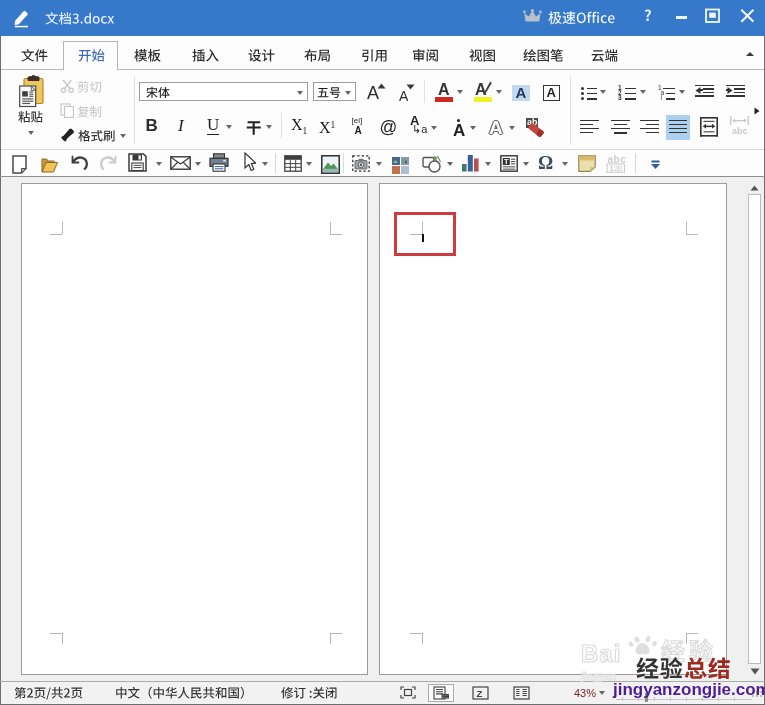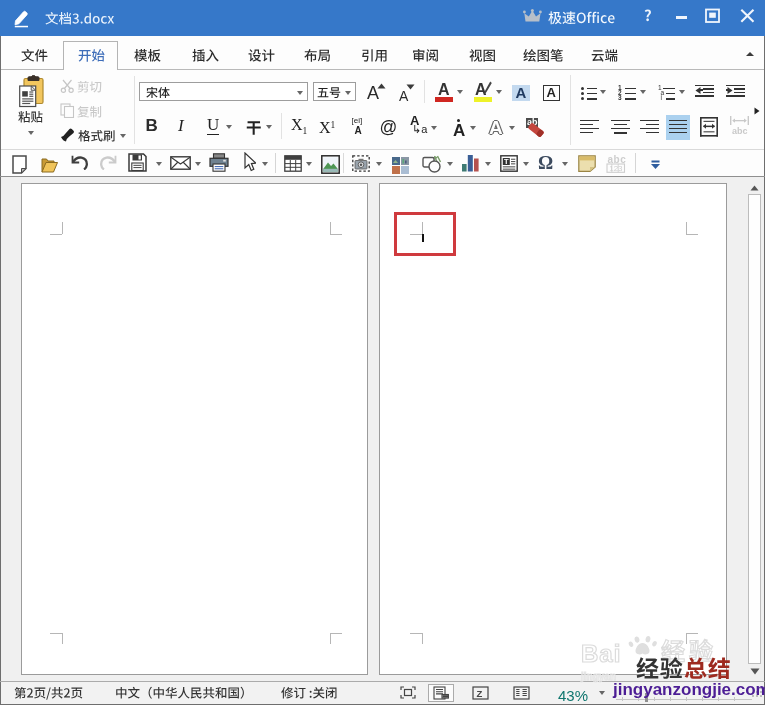--- a/index.html
+++ b/index.html
@@ -588,21 +588,21 @@
 <svg class="ab" style="left:472px;top:686px" width="17" height="14" viewBox="0 0 17 14">
 <rect x="1" y="1" width="15" height="12" fill="none" stroke="#444" stroke-width="1.2"></rect>
 <text x="4.5" y="10.5" font-size="9.5" fill="#444" font-family="Liberation Sans" font-weight="bold">Z</text>
   </svg>
 <svg class="ab" style="left:513px;top:686px" width="17" height="14" viewBox="0 0 17 14">
 <rect x="1" y="1" width="15" height="12" fill="none" stroke="#444" stroke-width="1.2"></rect>
 <g stroke="#444" stroke-width="1">
       <path d="M3.2 3.5 L6.5 3.5 M3.2 5.5 L6.5 5.5 M3.2 7.5 L6.5 7.5 M3.2 9.5 L6.5 9.5 M9.5 3.5 L13.8 3.5 M9.5 5.5 L13.8 5.5 M9.5 7.5 L13.8 7.5 M9.5 9.5 L13.8 9.5"></path>
     </g>
   </svg>
-<div class="ab" style="left:558px;top:687px;font-size:15px;color:#0f766e;font-family:'Liberation Sans',sans-serif">43%</div>
+<div class="ab" style="left:574px;top:687px;font-size:11px;color:#7f1d1d;font-family:'Liberation Sans',sans-serif">43%</div>
 <div class="ab tri-d" style="left:599px;top:691px"></div>
 <div class="ab" style="left:645px;top:693px;width:3px;height:9px;background:#909090;z-index:4"></div>
 <div class="ab" style="left:616px;top:699px;width:136px;height:1px;background:#c5c5c5"></div>
 <div class="ab" style="left:622px;top:696.5px;width:1px;height:4px;background:#c5c5c5"></div>
 <div class="ab" style="left:638px;top:696.5px;width:1px;height:4px;background:#c5c5c5"></div>
 <div class="ab" style="left:654px;top:696.5px;width:1px;height:4px;background:#c5c5c5"></div>
 <div class="ab" style="left:670px;top:696.5px;width:1px;height:4px;background:#c5c5c5"></div>
 <div class="ab" style="left:686px;top:696.5px;width:1px;height:4px;background:#c5c5c5"></div>
 <div class="ab" style="left:702px;top:696.5px;width:1px;height:4px;background:#c5c5c5"></div>
 <div class="ab" style="left:718px;top:696.5px;width:1px;height:4px;background:#c5c5c5"></div>

